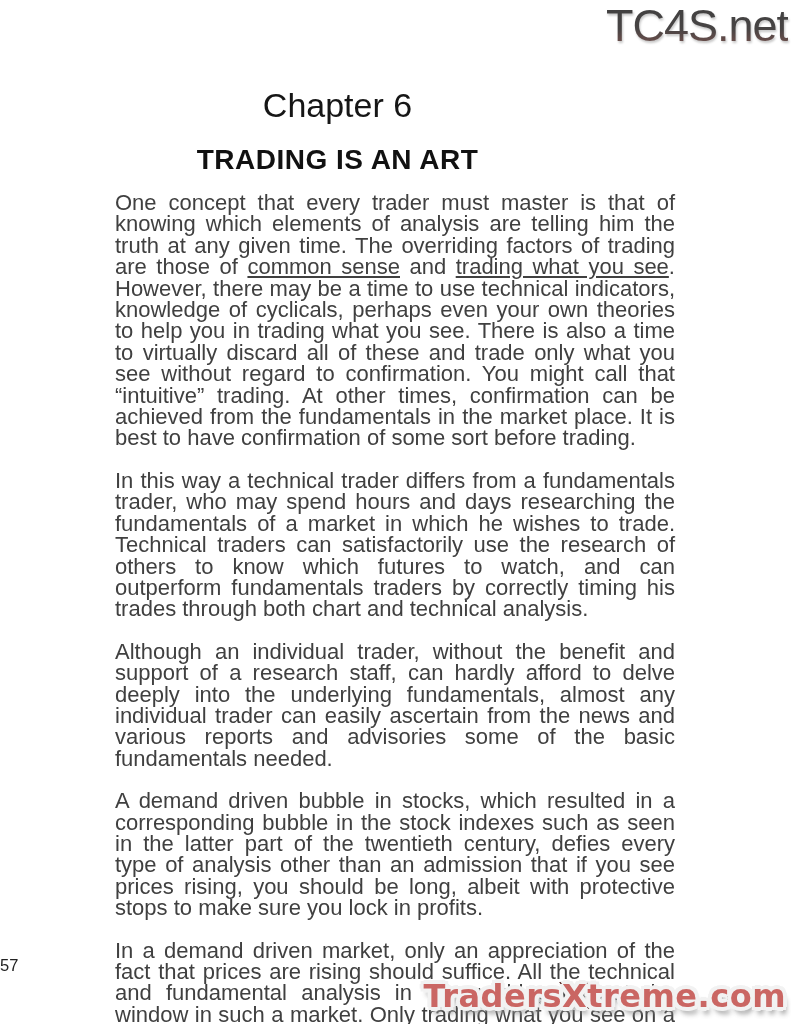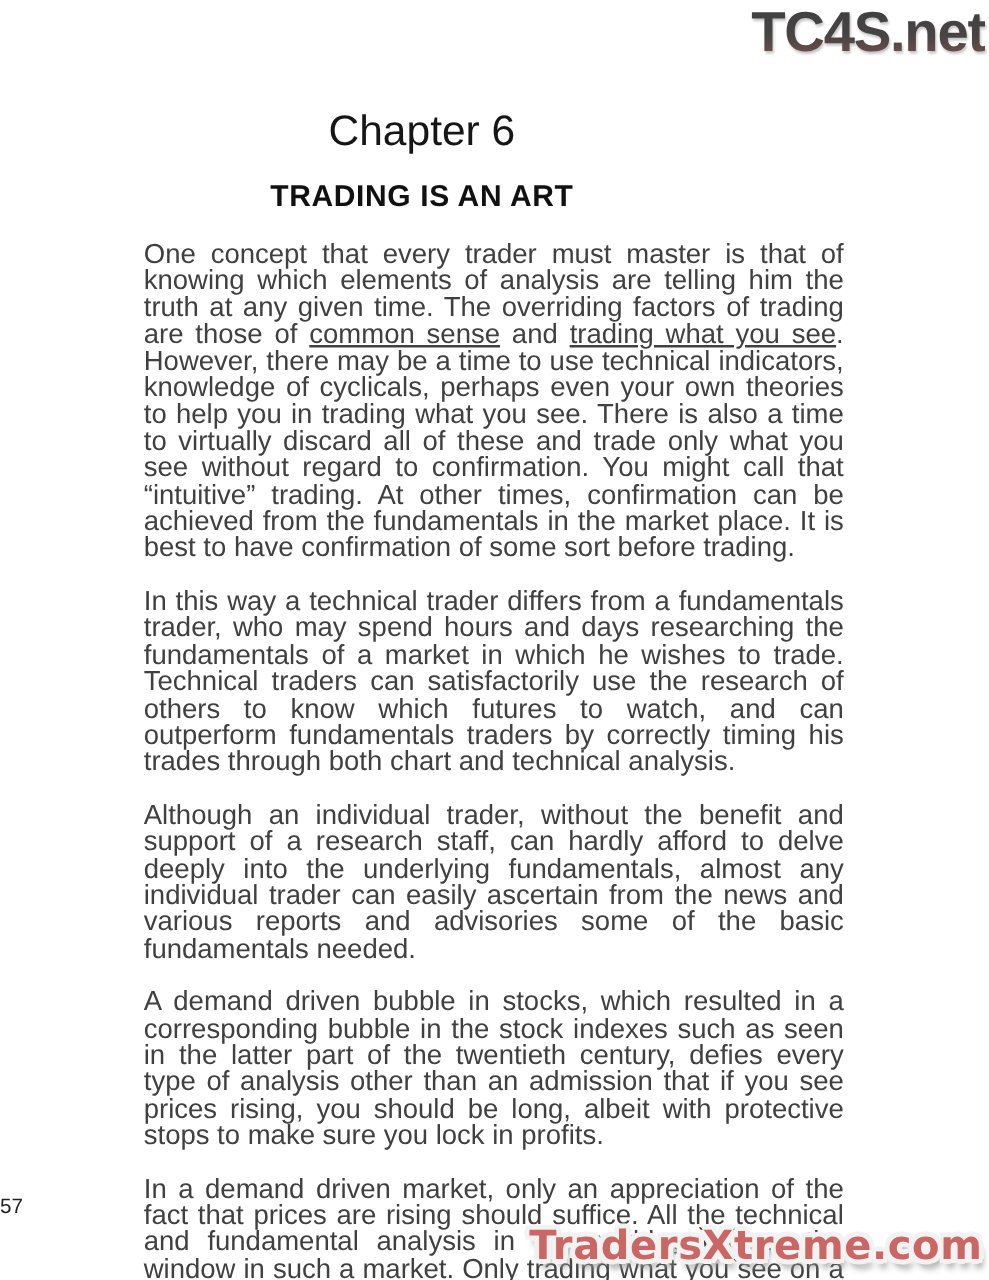--- a/index.html
+++ b/index.html
@@ -10,21 +10,21 @@
     position: relative;
     overflow: hidden;
   }
   .page { position: absolute; inset: 0; background: #ffffff; }
 
   
   .tc4s {
     position: absolute;
     top: 0px; right: 3px;
     font-size: 45px;
-    font-weight: bold;
+    font-weight: normal;
     letter-spacing: -1px;
     background: linear-gradient(180deg, #3f3f3f 0%, #474444 55%, #82544f 100%);
     -webkit-background-clip: text;
     background-clip: text;
     color: transparent;
     filter: drop-shadow(1px 2px 1px rgba(90,90,90,0.35));
   }
 
   .chapter {
     position: absolute;
@@ -33,21 +33,21 @@
     text-align: center;
     font-size: 34px;
     font-weight: normal;
     color: #161616;
   }
   .section {
     position: absolute;
     top: 144px; left: 0; right: 116px;
     margin: 0;
     text-align: center;
-    font-size: 24px;
+    font-size: 28px;
     font-weight: bold;
     letter-spacing: 0.5px;
     color: #111111;
   }
 
   .content {
     position: absolute;
     top: 192px; left: 115px;
     width: 560px;
     font-size: 22px;

